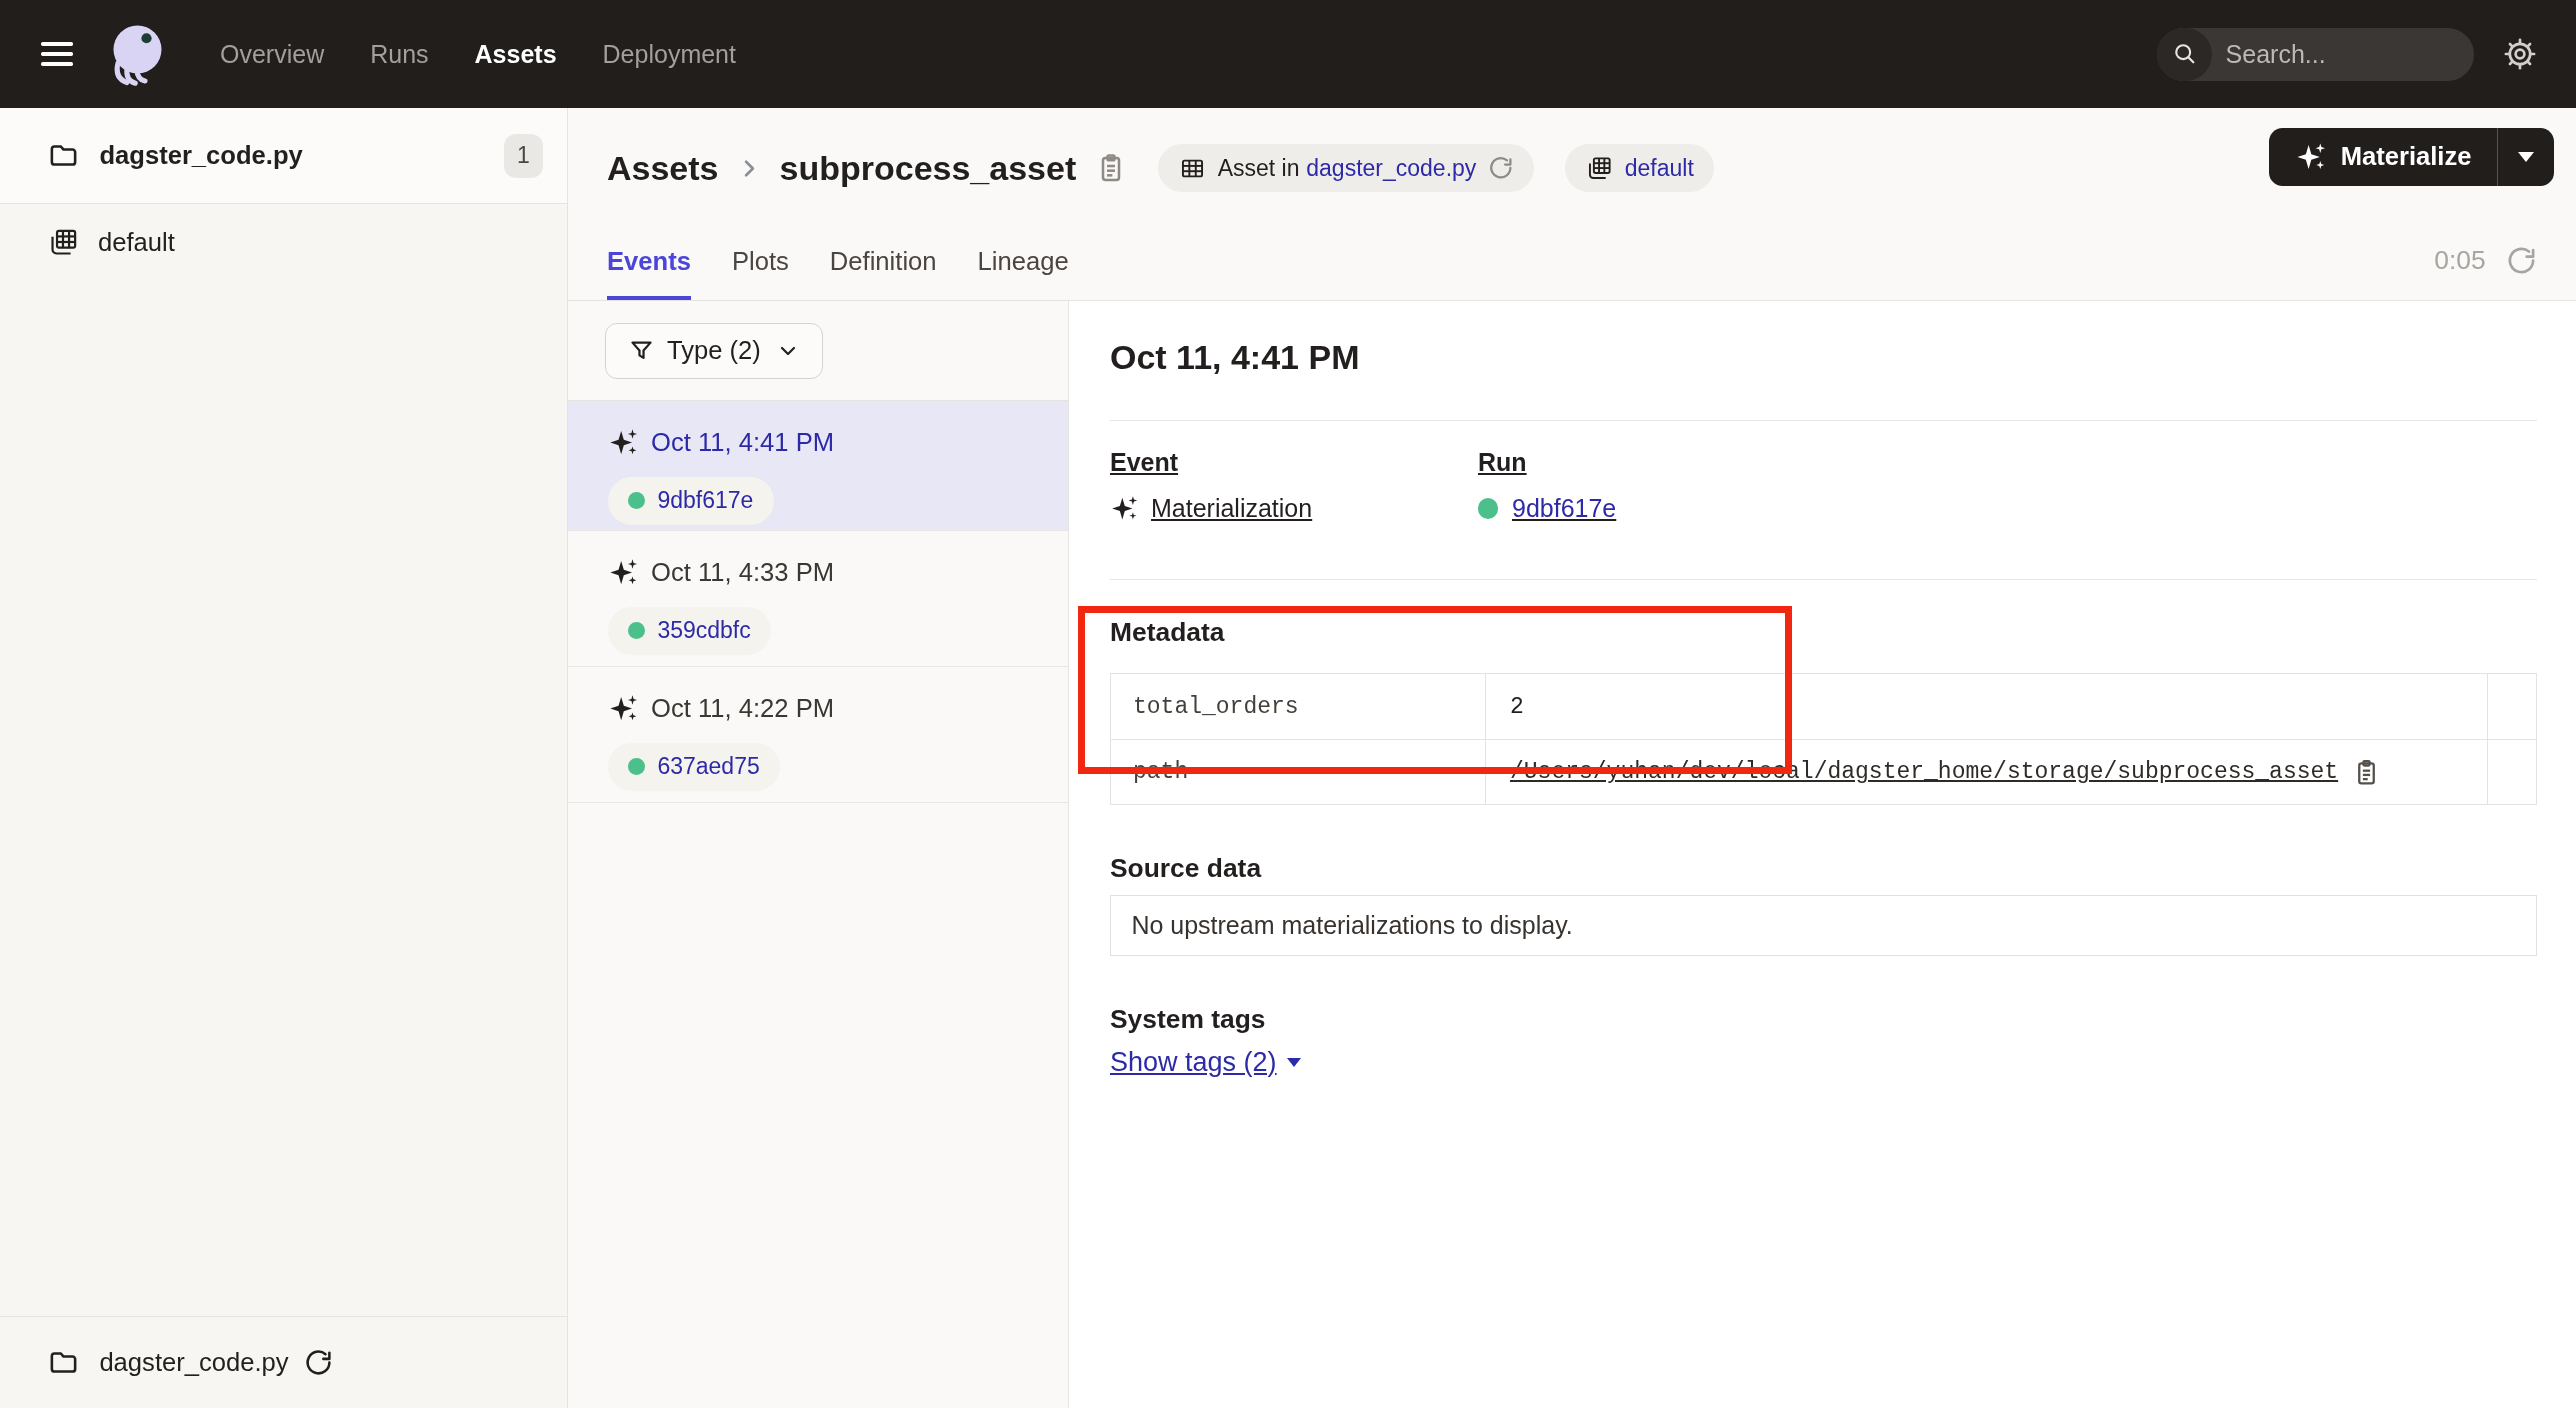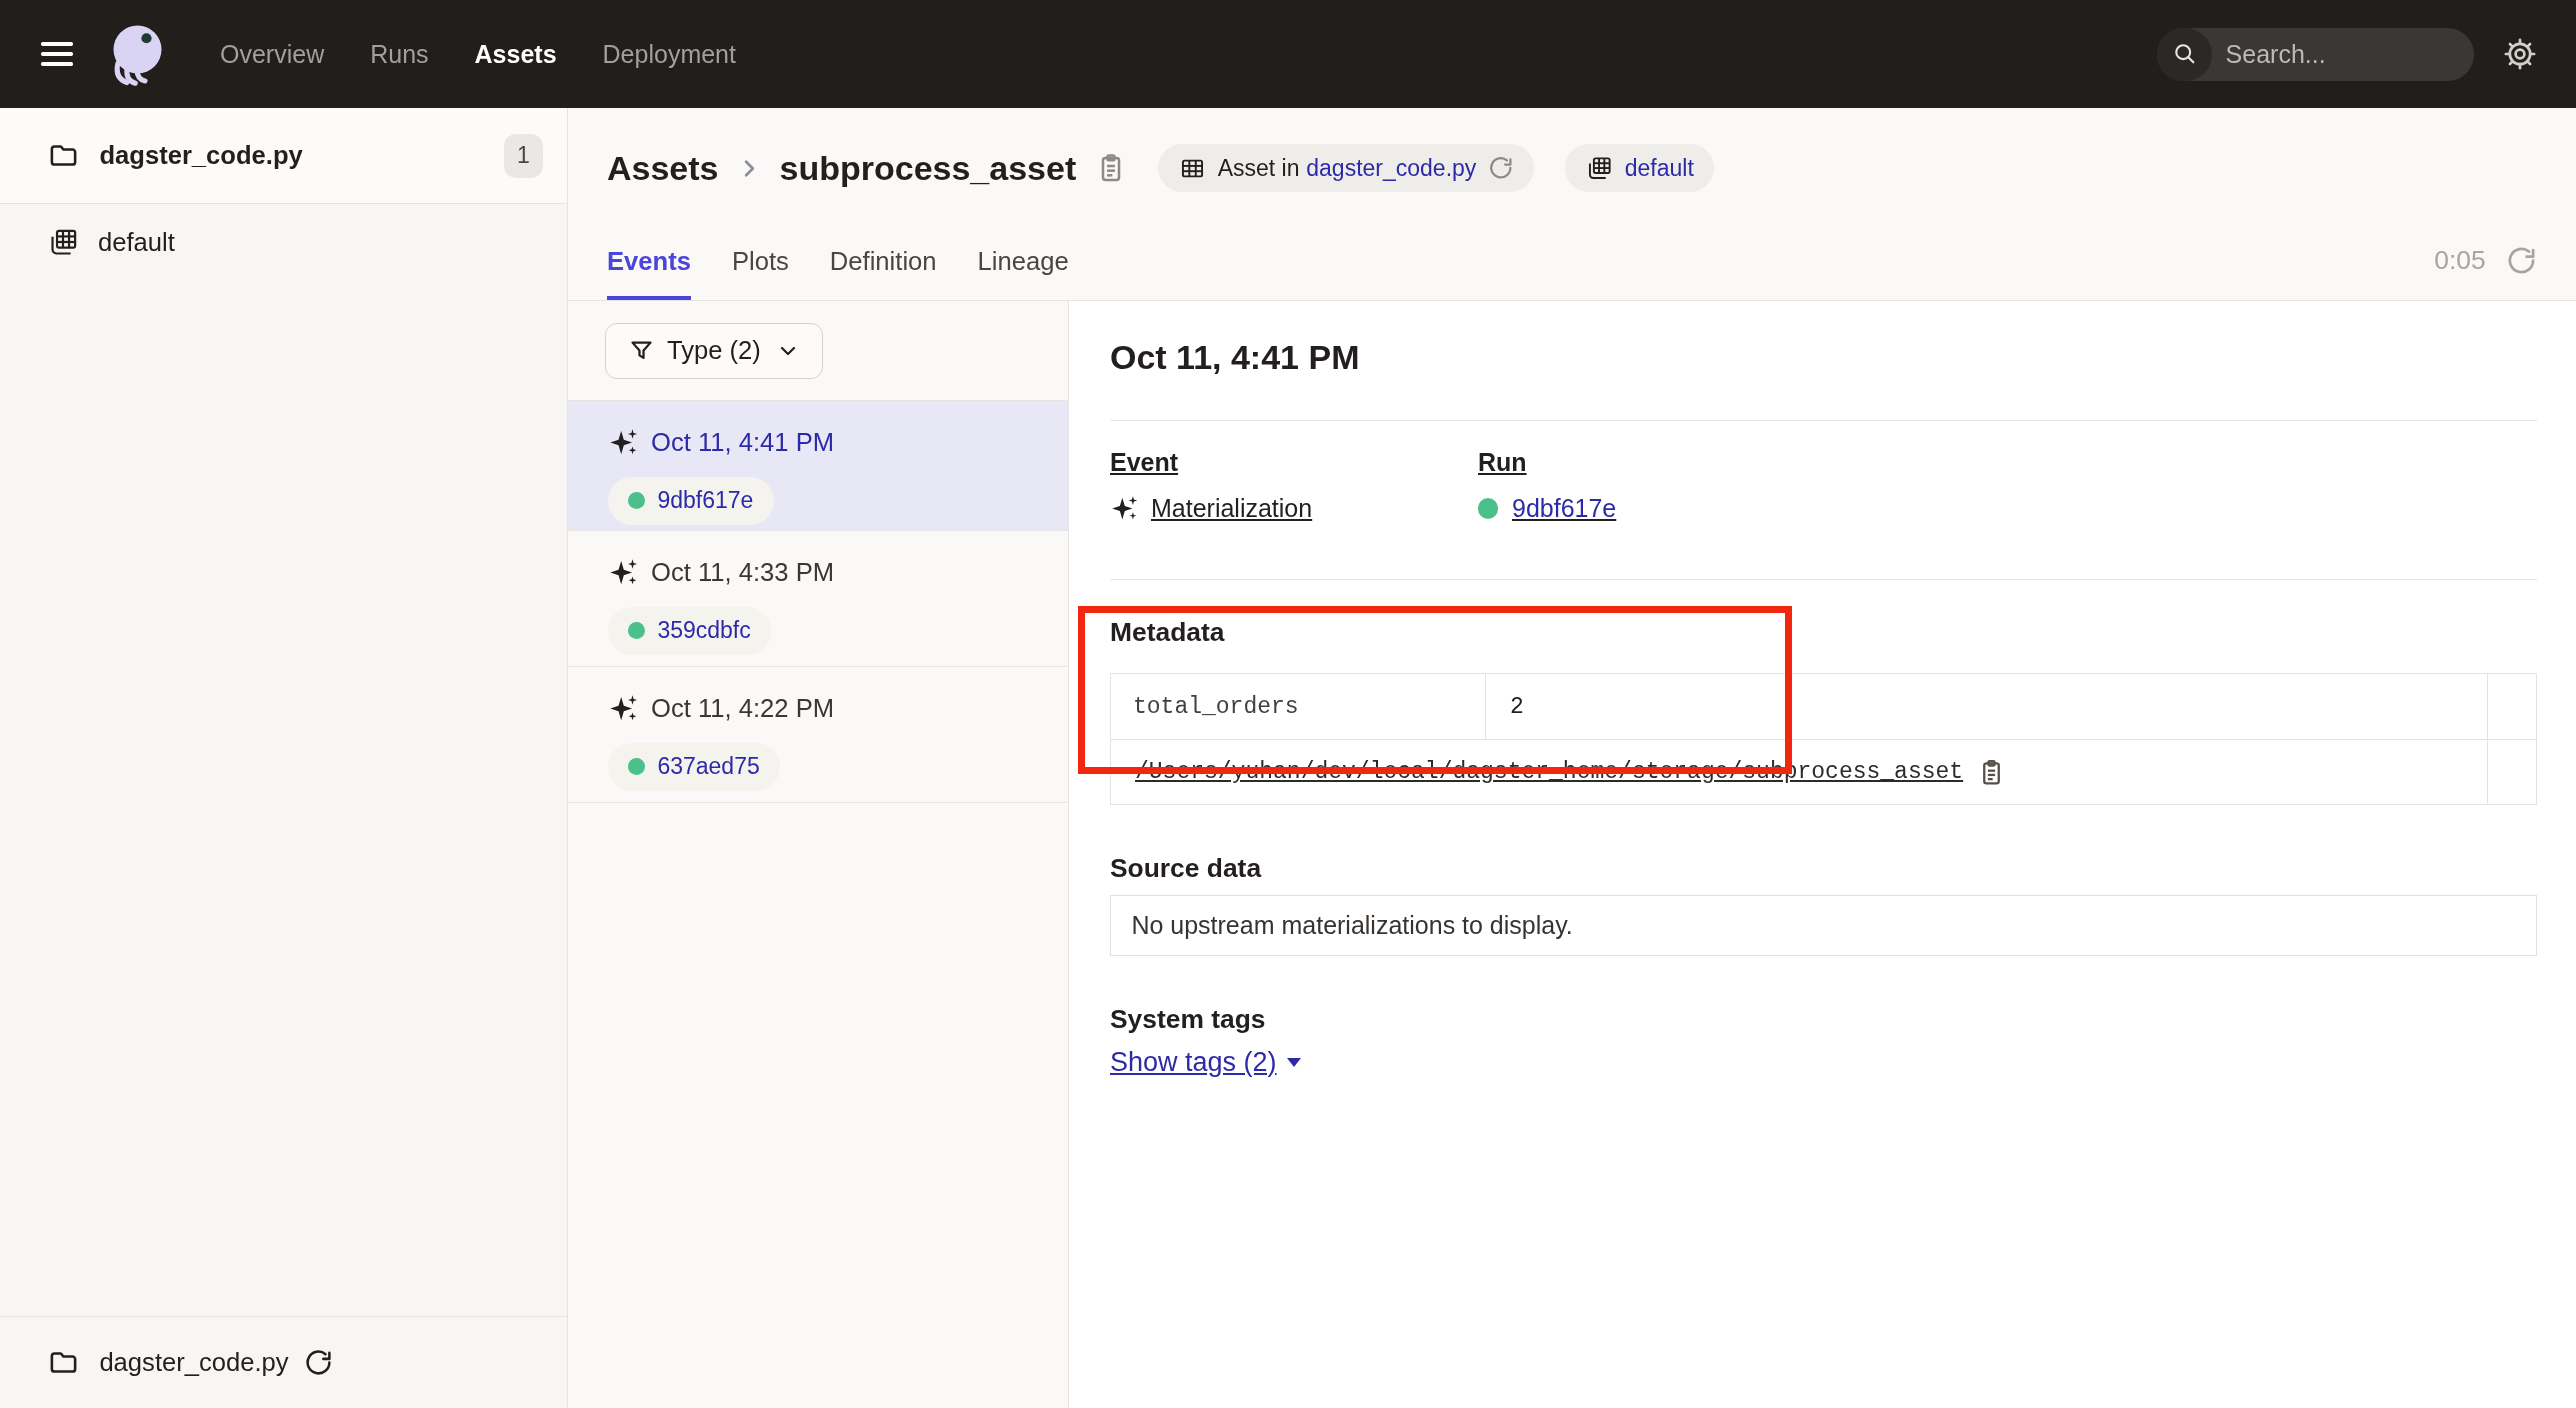--- a/index.html
+++ b/index.html
@@ -261,20 +261,34 @@
             <line x1="11.6" y1="3" x2="11.6" y2="16"></line>
               <line x1="16.3" y1="3" x2="16.3" y2="16"></line>
             <line x1="7" y1="7.3" x2="21" y2="7.3"></line>
               <line x1="7" y1="11.6" x2="21" y2="11.6"></line>
             <path d="M3.5 7.5v10a3 3 0 0 0 3 3h11"></path>
           </svg>
         </span>
         <a>default</a>
       </div>
     </div>
+    <div class="materialize">
+      <div class="mat-main">
+        <svg width="32" height="32" viewBox="0 0 20 20" fill="currentColor">
+          <path d="M8.5 2.5 L10.2 8.3 L15.5 10 L10.2 11.7 L8.5 17.5 L6.8 11.7 L1.5 10 L6.8 8.3 Z"></path>
+          <path d="M15.8 1.5 L16.5 3.8 L18.8 4.5 L16.5 5.2 L15.8 7.5 L15.1 5.2 L12.8 4.5 L15.1 3.8 Z"></path>
+          <path d="M15.8 12.5 L16.4 14.4 L18.3 15 L16.4 15.6 L15.8 17.5 L15.2 15.6 L13.3 15 L15.2 14.4 Z"></path>
+        </svg>
+        <span class="mat-label">Materialize</span>
+      </div>
+      <div class="divider"></div>
+      <div class="mat-caret">
+        <span class="caret-down"></span>
+      </div>
+    </div>
     <div class="tabs-row">
       <div class="tab active">Events</div>
       <div class="tab">Plots</div>
       <div class="tab">Definition</div>
       <div class="tab">Lineage</div>
       <div class="refresh-area">
         <span class="count">0:05</span>
         <span>
           <svg width="31" height="31" viewBox="0 0 24 24" fill="none" stroke="currentColor" stroke-width="2.1" stroke-linecap="round" stroke-linejoin="round">
             <path d="M21 12a9 9 0 1 1-3.2-6.9"></path>
@@ -382,20 +396,21 @@
       <div class="sec-head m1">Metadata</div>
       <div class="meta-table">
         <div class="meta-row">
           <div class="meta-key">total_orders</div>
           <div class="meta-val">
               <span>2</span>
             </div>
           <div class="meta-end"></div>
         </div>
         <div class="meta-row">
+          <div class="meta-key">path</div>
           <div class="meta-val">
             <a class="path-link">/Users/yuhan/dev/local/dagster_home/storage/subprocess_asset</a>
             <span class="copy-btn">
               <svg width="29" height="29" viewBox="0 0 24 24" fill="none" stroke="currentColor" stroke-width="1.9" stroke-linejoin="round">
                 <rect x="6" y="4.5" width="12" height="16.5" rx="1.8"></rect>
                   <rect x="9.4" y="2.6" width="5.2" height="3.6" rx="1"></rect>
                 <line x1="9" y1="10.5" x2="15" y2="10.5"></line>
                   <line x1="9" y1="14" x2="15" y2="14"></line>
                   <line x1="9" y1="17.5" x2="13" y2="17.5"></line>
               </svg>

